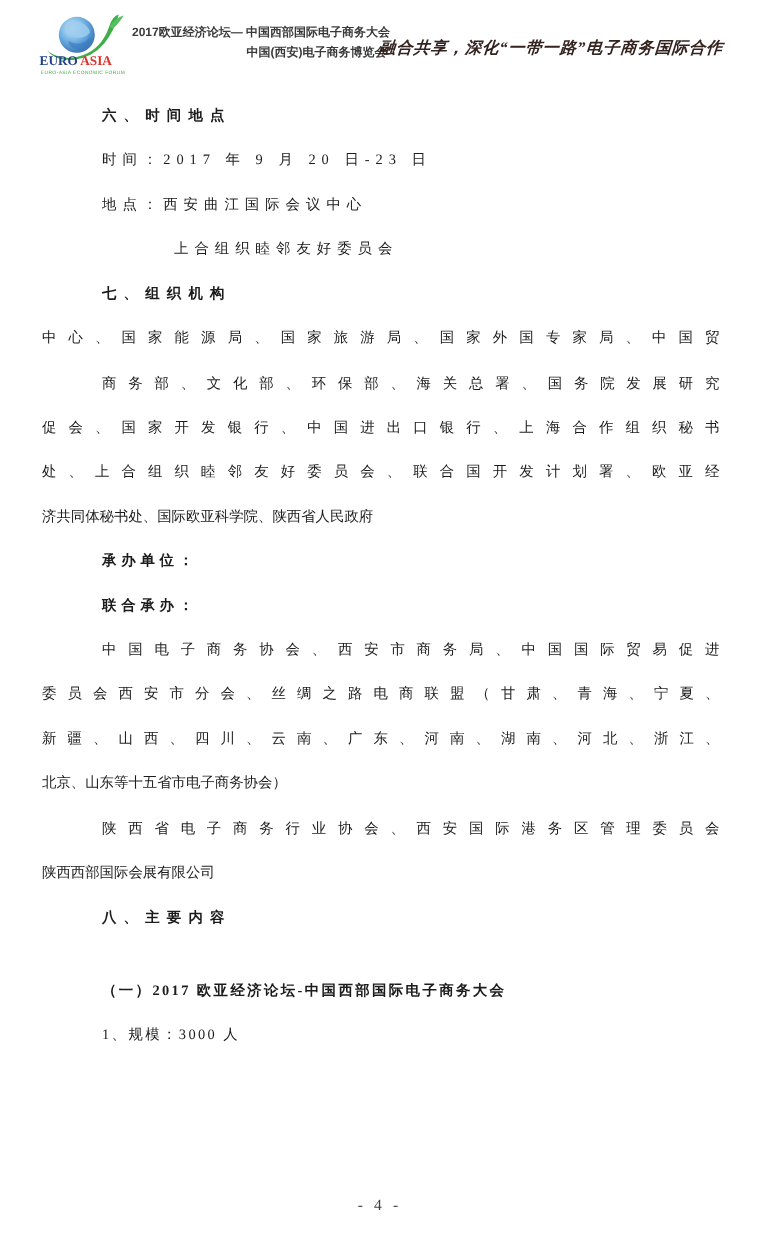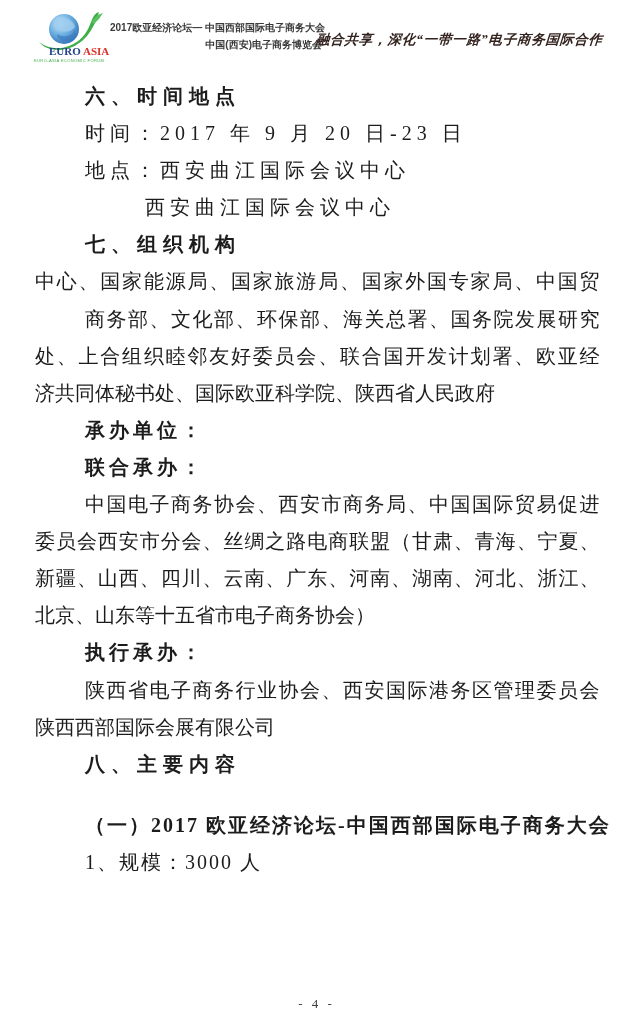--- a/index.html
+++ b/index.html
@@ -10,21 +10,21 @@
     font-family: "Liberation Serif", "DejaVu Serif", serif;
     color: #1c1c1c;
   }
 
   
   .page-header { position: absolute; top: 10px; left: 33px; right: 30px; height: 58px; }
 
   .logo { position: absolute; left: 0; top: 0; width: 74px; height: 56px; }
   .logo svg { display: block; }
   .logo-words {
-    position: absolute; left: 16px; top: 36px; width: 74px;
+    position: absolute; left: 0; top: 36px; width: 74px;
     font-family: "Liberation Serif", serif;
     font-weight: bold; font-size: 11px; line-height: 11px;
     letter-spacing: 0px; white-space: nowrap;
   }
   .logo-euro { color: #22418a; }
   .logo-asia { color: #d9342b; }
   .logo-subtext {
     position: absolute; left: 1px; top: 48px; width: 74px;
     font-family: "Liberation Sans", sans-serif;
     font-size: 4px; color: #3fae49; letter-spacing: 0.4px; white-space: nowrap;
@@ -42,21 +42,21 @@
     font-family: "Liberation Serif", serif;
     font-size: 13.5px; font-weight: bold; font-style: italic;
     color: #342420; letter-spacing: 0.8px;
     transform: skewX(-4deg); white-space: nowrap;
   }
 
   
   .doc { position: absolute; top: 78px; left: 35px; width: 565px; }
   .line {
     height: 37.1px; line-height: 37.1px;
-    font-size: 20px; white-space: nowrap;
+    font-size: 12px; white-space: nowrap;
   }
   .ind  { text-indent: 50px; }
   .ind2 { text-indent: 110px; }
   .h1 { font-weight: bold; letter-spacing: 6px; }
   .h2 { font-weight: bold; letter-spacing: 4px; }
   .bt { font-weight: bold; letter-spacing: 2px; margin-top: 24px; }
   .sp  { letter-spacing: 5px; }
   .sp2 { letter-spacing: 2px; }
   .jf {
     white-space: normal;
@@ -107,33 +107,33 @@
     <div>中国(西安)电子商务博览会</div>
   </div>
 
   <div class="slogan">融合共享，深化“一带一路”电子商务国际合作</div>
 </div>
 
 <div class="doc">
   <div class="line h1 ind">六、时间地点</div>
   <div class="line sp ind">时间：2017 年 9 月 20 日-23 日</div>
   <div class="line sp ind">地点：西安曲江国际会议中心</div>
-  <div class="line sp ind2">西安曲江国际会议中心</div>
+  <div class="line sp ind2">上合组织睦邻友好委员会</div>
   <div class="line h1 ind">七、组织机构</div>
   <div class="line jf">中心、国家能源局、国家旅游局、国家外国专家局、中国贸</div>
   <div class="line jf ind">商务部、文化部、环保部、海关总署、国务院发展研究</div>
+  <div class="line jf">促会、国家开发银行、中国进出口银行、上海合作组织秘书</div>
   <div class="line jf">处、上合组织睦邻友好委员会、联合国开发计划署、欧亚经</div>
   <div class="line">济共同体秘书处、国际欧亚科学院、陕西省人民政府</div>
   <div class="line h2 ind">承办单位：</div>
   <div class="line h2 ind">联合承办：</div>
   <div class="line jf ind">中国电子商务协会、西安市商务局、中国国际贸易促进</div>
   <div class="line jf">委员会西安市分会、丝绸之路电商联盟（甘肃、青海、宁夏、</div>
   <div class="line jf">新疆、山西、四川、云南、广东、河南、湖南、河北、浙江、</div>
   <div class="line">北京、山东等十五省市电子商务协会）</div>
-  <div class="line h2 ind">执行承办：</div>
   <div class="line jf ind">陕西省电子商务行业协会、西安国际港务区管理委员会</div>
   <div class="line">陕西西部国际会展有限公司</div>
   <div class="line h1 ind">八、主要内容</div>
   <div class="line bt ind">（一）2017 欧亚经济论坛-中国西部国际电子商务大会</div>
   <div class="line sp2 ind">1、规模：3000 人</div>
 </div>
 
 <div class="page-footer">- 4 -</div>
 
 </body></html>

